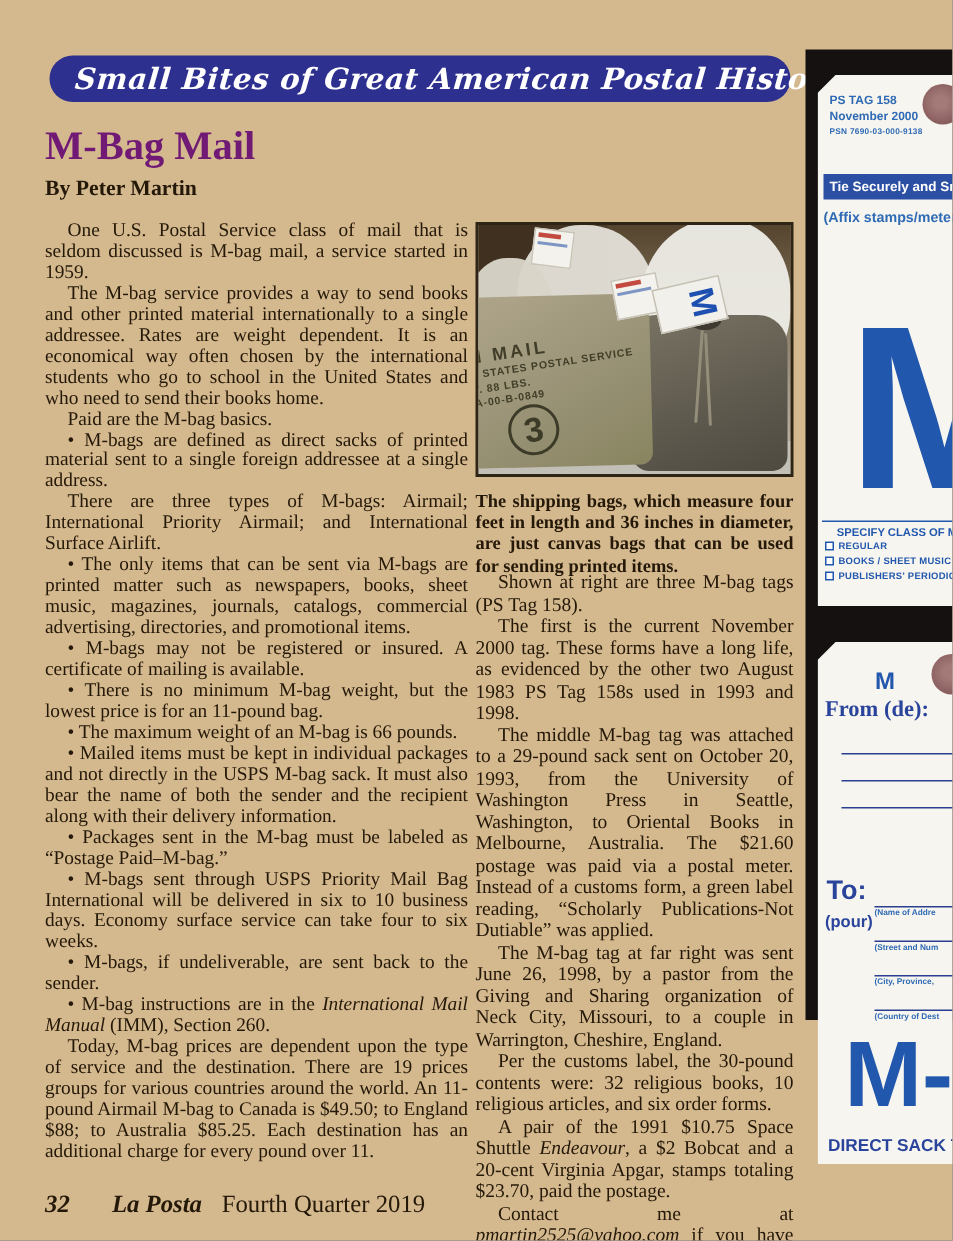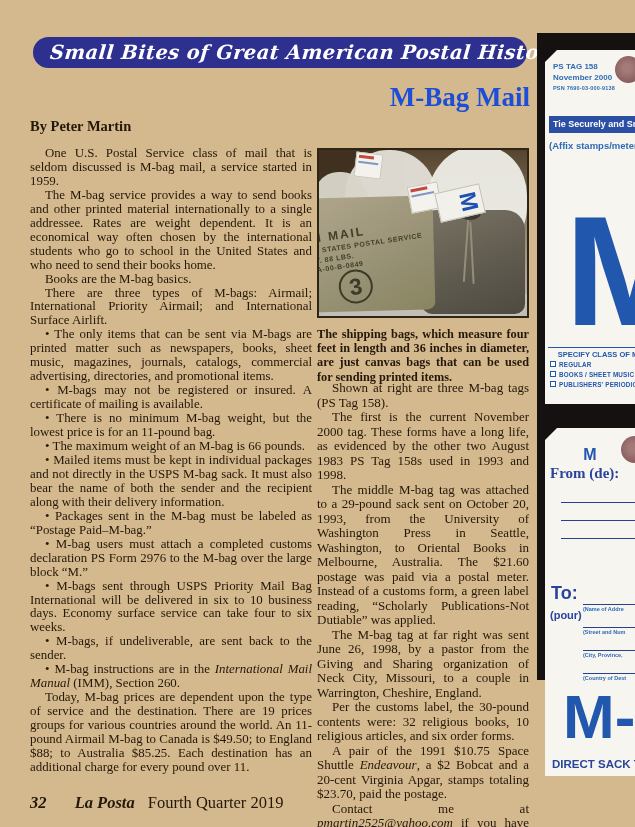--- a/index.html
+++ b/index.html
@@ -17,22 +17,22 @@
     display:flex; align-items:center; padding-left:17px;
   }
   .banner-text {
     font-family:"DejaVu Serif", serif; font-style:italic; font-weight:bold;
     font-size:19.5px; color:#ffffff; letter-spacing:0.4px;
     transform:skewX(-5deg); white-space:nowrap;
   }
 
   
   .article-title {
-    position:absolute; left:30px; top:82px; width:500px; text-align:right;
-    color:#1d4ed8; font-weight:bold; font-size:27px;
+    position:absolute; left:30px; top:82px; width:500px; text-align:left;
+    color:#701a75; font-weight:bold; font-size:27px;
   }
   .byline {
     position:absolute; left:30px; top:118px; width:500px; text-align:left;
     font-weight:bold; font-size:14.5px;
   }
 
   
   .left-col {
     position:absolute; left:30px; top:147px; width:282px;
     font-size:12.9px; line-height:13.95px; text-align:justify;
@@ -176,29 +176,29 @@
   <div class="banner">
     <span class="banner-text">Small Bites of Great American Postal History</span>
   </div>
 
   <div class="article-title">M-Bag Mail</div>
   <div class="byline">By Peter Martin</div>
 
   <div class="left-col">
       <p class="para"><span>One U.S. Postal Service class of mail that is seldom discussed is M-bag mail, a service started in 1959.</span></p>
       <p class="para"><span>The M-bag service provides a way to send books and other printed material internationally to a single addressee. Rates are weight dependent. It is an economical way often chosen by the international students who go to school in the United States and who need to send their books home.</span></p>
-      <p class="para"><span>Books are the M-bag basics.</span></p>
+      <p class="para"><span>Paid are the M-bag basics.</span></p>
+      <p class="para"><span>• M-bags are defined as direct sacks of printed material sent to a single foreign addressee at a single address.</span></p>
       <p class="para"><span>There are three types of M-bags: Airmail; International Priority Airmail; and International Surface Airlift.</span></p>
       <p class="para"><span>• The only items that can be sent via M-bags are printed matter such as newspapers, books, sheet music, magazines, journals, catalogs, commercial advertising, directories, and promotional items.</span></p>
       <p class="para"><span>• M-bags may not be registered or insured. A certificate of mailing is available.</span></p>
       <p class="para"><span>• There is no minimum M-bag weight, but the lowest price is for an 11-pound bag.</span></p>
       <p class="para"><span>• The maximum weight of an M-bag is 66 pounds.</span></p>
       <p class="para"><span>• Mailed items must be kept in individual packages and not directly in the USPS M-bag sack. It must also bear the name of both the sender and the recipient along with their delivery information.</span></p>
       <p class="para"><span>• Packages sent in the M-bag must be labeled as “Postage Paid–M-bag.”</span></p>
-      <p class="para"><span>• M-bag users must attach a completed customs declaration PS Form 2976 to the M-bag over the large block “M.”</span></p>
       <p class="para"><span>• M-bags sent through USPS Priority Mail Bag International will be delivered in six to 10 business days. Economy surface service can take four to six weeks.</span></p>
       <p class="para"><span>• M-bags, if undeliverable, are sent back to the sender.</span></p>
       <p class="para"><span>• M-bag instructions are in the </span><span class="it">International Mail Manual</span><span> (IMM), Section 260.</span></p>
       <p class="para"><span>Today, M-bag prices are dependent upon the type of service and the destination. There are 19 prices groups for various countries around the world. An 11-pound Airmail M-bag to Canada is $49.50; to England $88; to Australia $85.25. Each destination has an additional charge for every pound over 11.</span></p>
     </div>
 
   <div class="photo-fig">
     <div class="ph-wall"></div>
     <div class="polybag b1"></div>
     <div class="polybag b2"></div>

